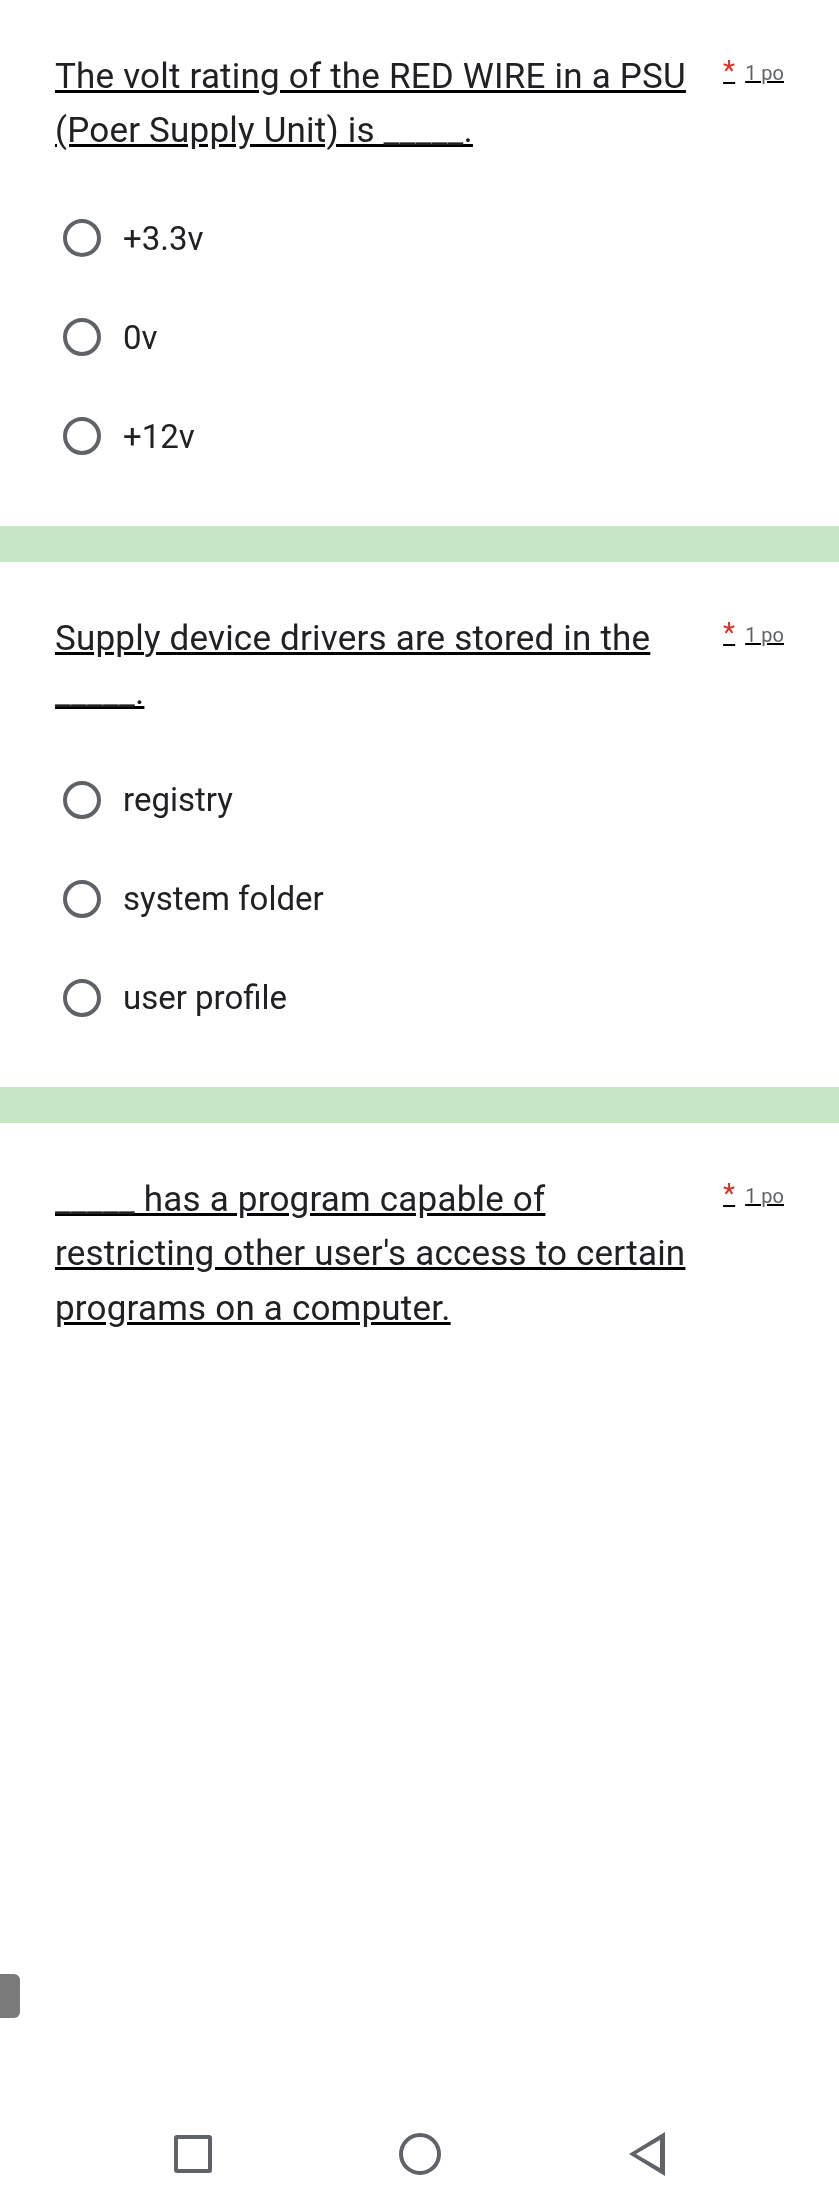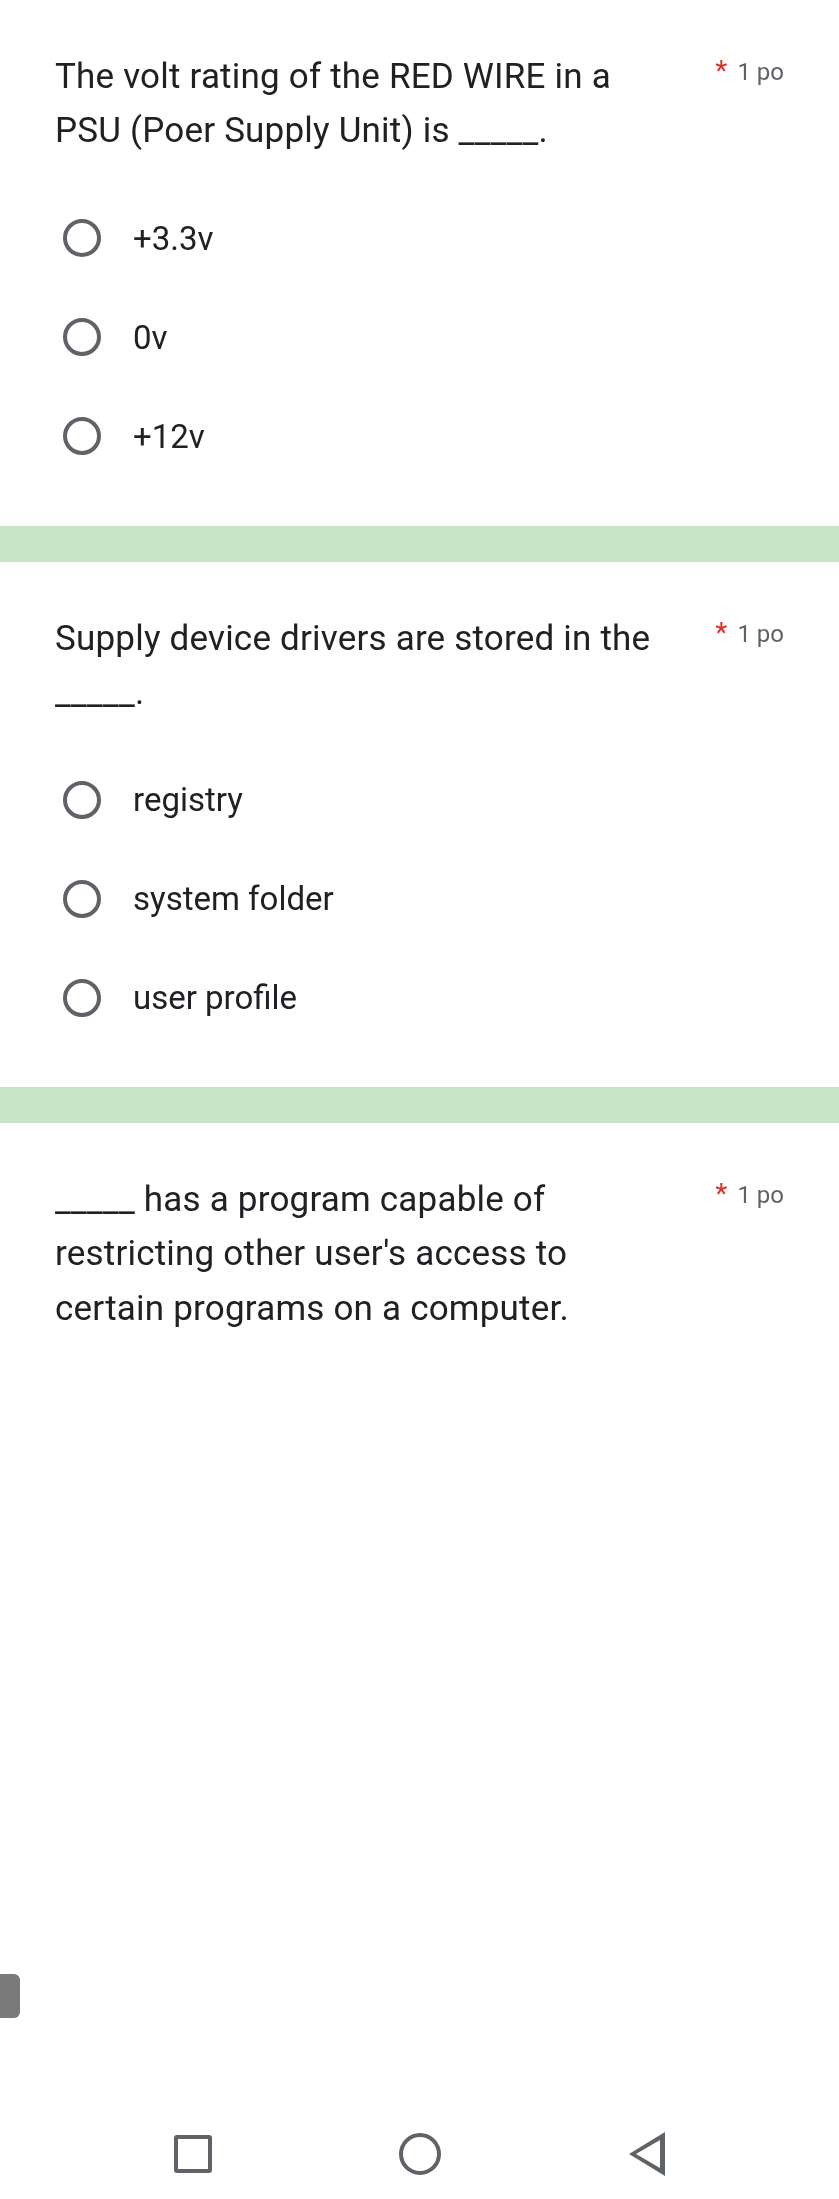--- a/index.html
+++ b/index.html
@@ -20,20 +20,21 @@
   }
   .question-card {
     background: #ffffff;
     padding: 50px 55px 70px 55px;
   }
   .question-header {
     display: flex;
     justify-content: center;
     align-items: flex-start;
     margin-bottom: 60px;
+    text-decoration: underline;
   }
   .question-text {
     font-size: 35px;
     color: #202124;
     line-height: 1.55;
     flex: 1;
     padding-right: 30px;
     letter-spacing: 0.2px;
   }
   .points-label {
@@ -42,32 +43,32 @@
     gap: 10px;
     white-space: nowrap;
     margin-top: 4px;
   }
   .required-star {
     color: #d93025;
     font-size: 28px;
   }
   .points-text {
     color: #5f6368;
-    font-size: 24px;
+    font-size: 20px;
   }
   .options {
     display: flex;
     flex-direction: column;
     gap: 60px;
     padding-left: 8px;
   }
   .option {
     display: flex;
     align-items: center;
-    gap: 32px;
+    gap: 22px;
     cursor: pointer;
   }
   .radio-circle {
     width: 38px;
     height: 38px;
     border: 4px solid #5f6368;
     border-radius: 50%;
     flex-shrink: 0;
   }
   .option-label {

